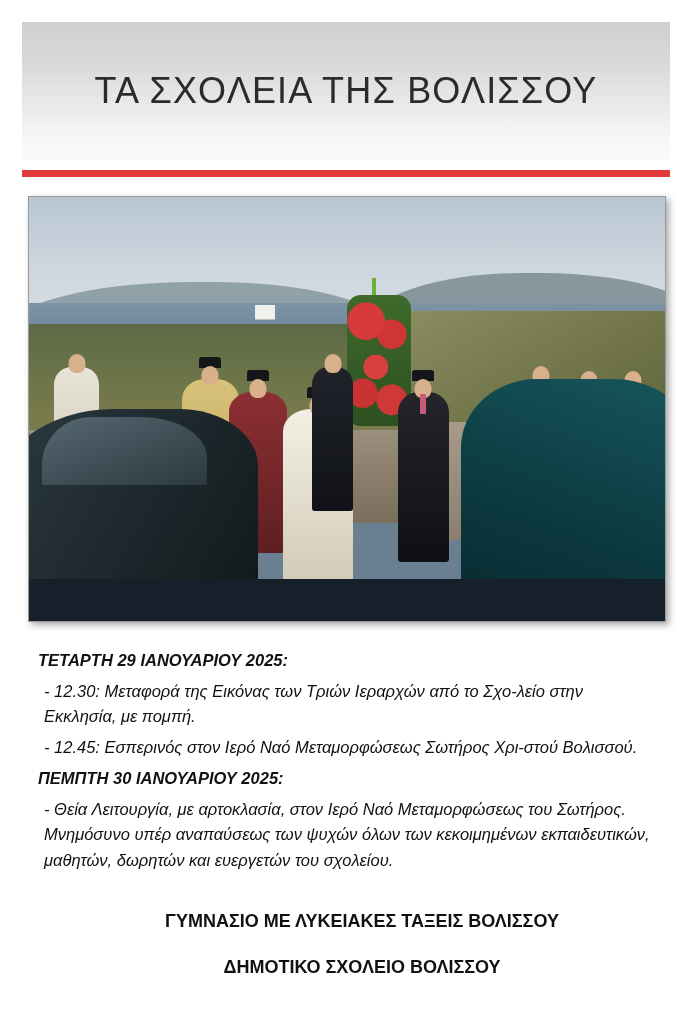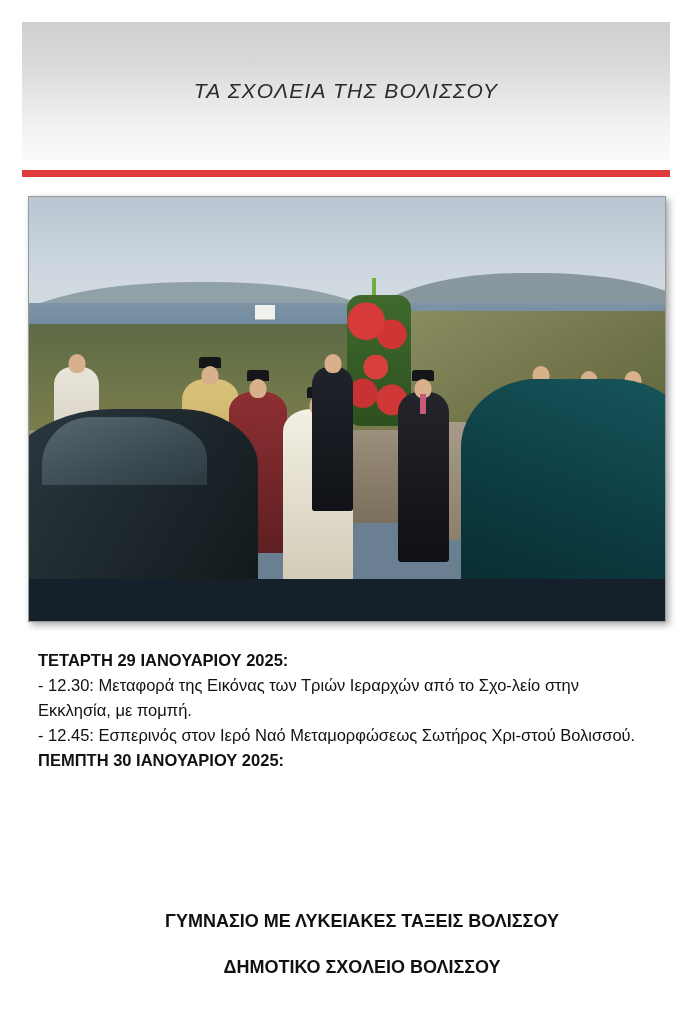--- a/index.html
+++ b/index.html
@@ -29,27 +29,26 @@
     top: 22px;
     width: 648px;
     height: 138px;
     background: linear-gradient(to bottom, #cfcfcf 0%, #d9d9d9 30%, #f2f2f2 75%, #fbfbfb 100%);
     display: flex;
     align-items: center;
     justify-content: center;
   }
   .header-title {
     text-align: right;
-    font-size: 21px;
+    font-size: 36px;
     line-height: 1.42;
     letter-spacing: 1.2px;
     color: #2b2b2b;
     font-weight: 400;
     padding: 0 20px;
-    font-style: italic;
   }
   .header-title .ln {
     display: block;
     white-space: nowrap;
   }
   .red-rule {
     position: absolute;
     left: 22px;
     top: 170px;
     width: 648px;
@@ -198,28 +197,29 @@
 
   
   .body-text {
     position: absolute;
     left: 38px;
     top: 648px;
     width: 618px;
     font-size: 16.5px;
     line-height: 1.52;
     color: #111111;
+    font-style: italic;
   }
   .body-text .day-head {
     font-weight: bold;
     font-size: 16.5px;
     margin: 0;
   }
   .body-text p {
-    margin: 0;
+    margin: 6px;
   }
 
   
   .footer {
     position: absolute;
     left: 0;
     top: 908px;
     width: 692px;
     text-align: center;
     font-weight: bold;
@@ -298,20 +298,21 @@
       <div class="ph-car-right"></div>
       <div class="ph-ground"></div>
     </div>
   </div>
 
   <div class="body-text">
     <p class="day-head">ΤΕΤΑΡΤΗ  29 ΙΑΝΟΥΑΡΙΟΥ 2025:</p>
     <p>- 12.30: Μεταφορά της Εικόνας των Τριών Ιεραρχών από το Σχο-λείο στην Εκκλησία, με πομπή.</p>
     <p>- 12.45: Εσπερινός στον Ιερό Ναό Μεταμορφώσεως Σωτήρος Χρι-στού Βολισσού.</p>
     <p class="day-head">ΠΕΜΠΤΗ 30 ΙΑΝΟΥΑΡΙΟΥ 2025:</p>
+    <p>- Θεία Λειτουργία, με αρτοκλασία, στον Ιερό Ναό Μεταμορφώσεως του Σωτήρος. Μνημόσυνο υπέρ αναπαύσεως των ψυχών όλων των κεκοιμημένων εκπαιδευτικών, μαθητών, δωρητών και ευεργετών του σχολείου.</p>
   </div>
 
   <div class="footer">
     <div class="blk">
       <div>ΓΥΜΝΑΣΙΟ ΜΕ ΛΥΚΕΙΑΚΕΣ ΤΑΞΕΙΣ ΒΟΛΙΣΣΟΥ</div>
     </div>
     <div class="blk">ΔΗΜΟΤΙΚΟ ΣΧΟΛΕΙΟ ΒΟΛΙΣΣΟΥ</div>
   </div>
 
 </div>

